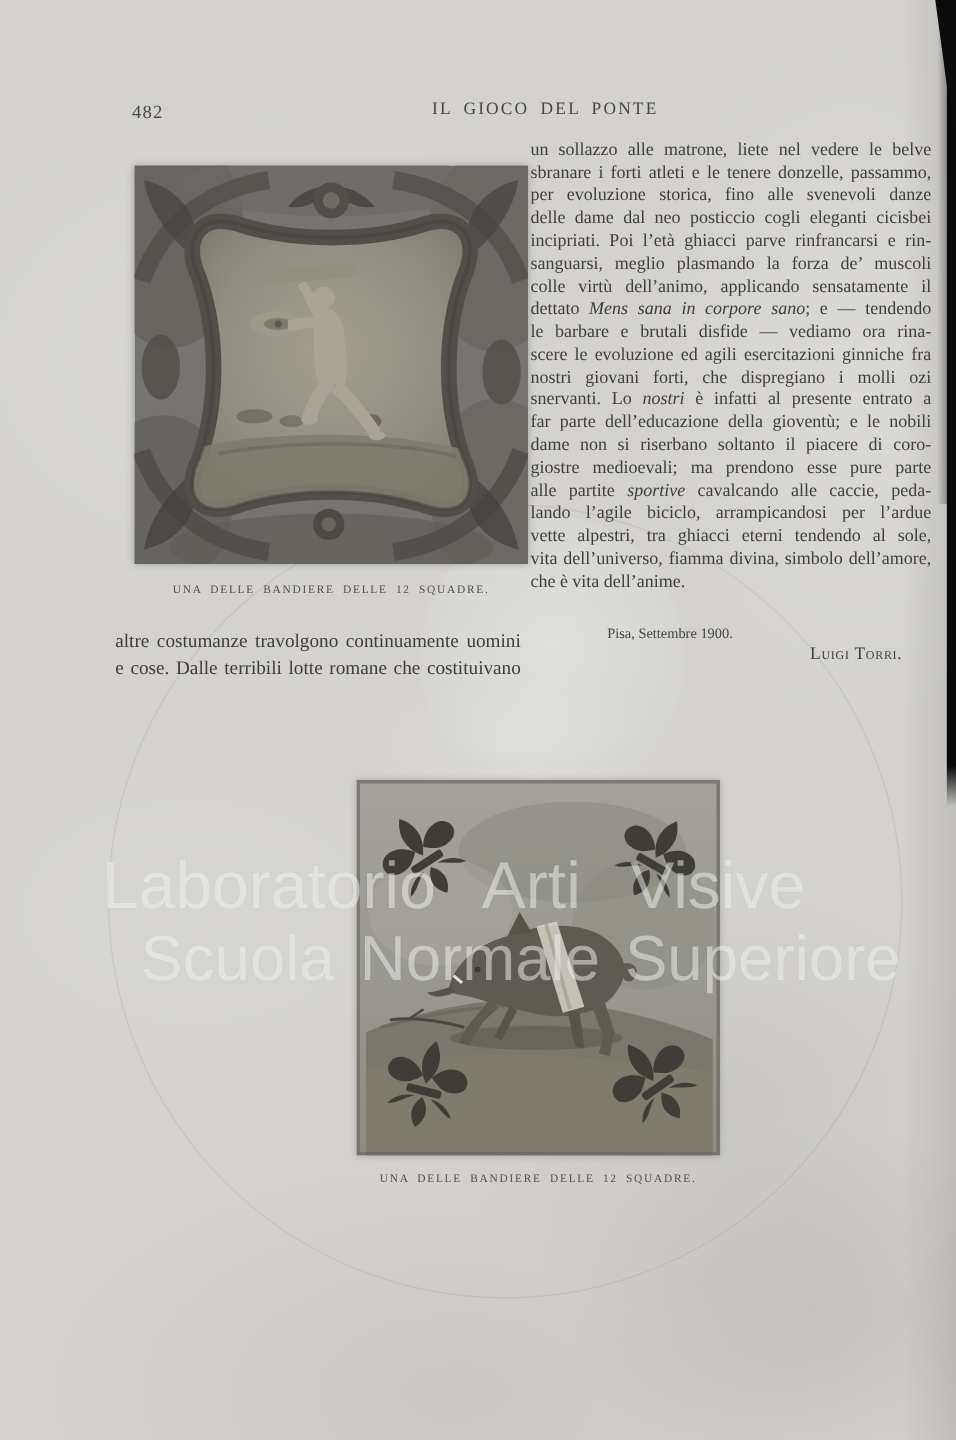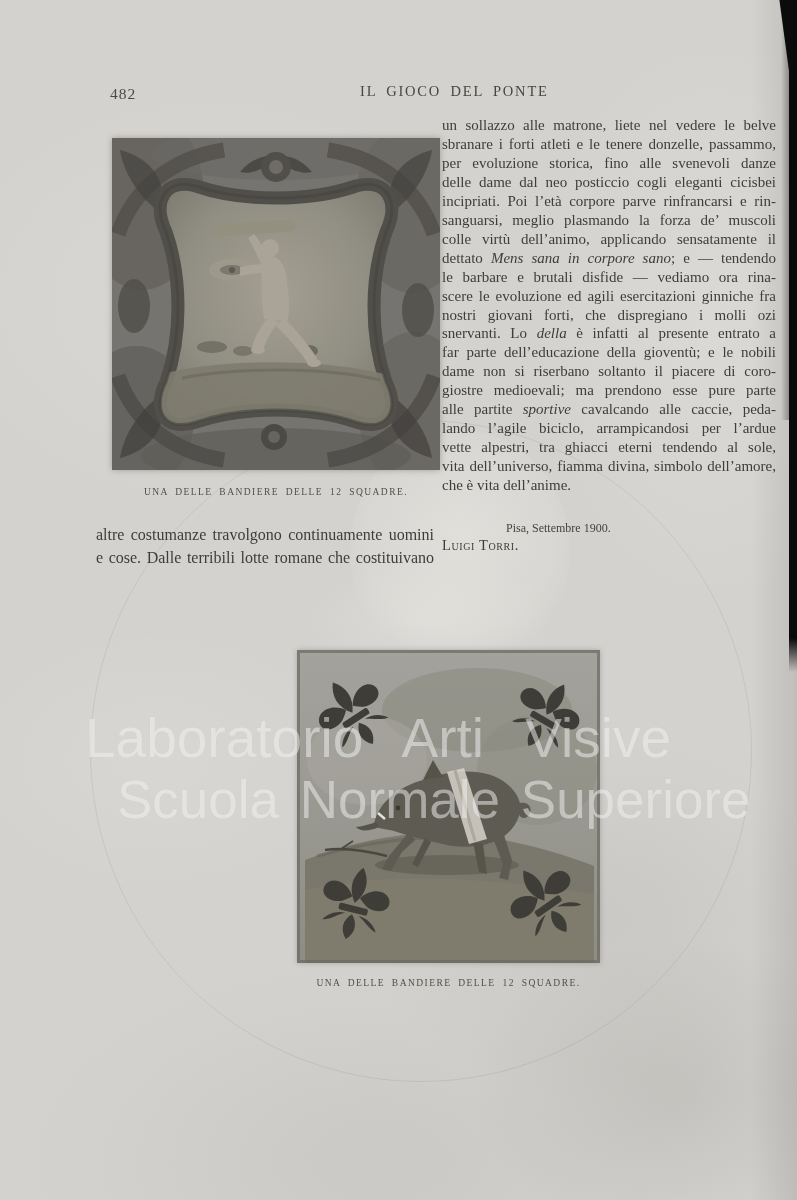--- a/index.html
+++ b/index.html
@@ -26,21 +26,21 @@
   .caption{font-size:9.5px;letter-spacing:1.45px;word-spacing:3px;color:#514f4a;text-align:center;}
   .caption1{left:112px;top:487px;width:328px;}
   .caption2{left:297px;top:978px;width:303px;}
   
   .left-column{left:96px;top:523px;width:338px;font-size:16px;line-height:23px;color:#3e3d39;}
   .right-column{left:442px;top:116px;width:334px;font-size:15px;line-height:18.95px;color:#3e3d39;}
   .tline{text-align:justify;text-align-last:justify;white-space:nowrap;}
   .tline.last{text-align-last:left;}
   .it{font-style:italic;font-family:Liberation Serif, serif;}
   .dateline{left:463px;top:521px;font-size:12px;color:#44433e;margin-left:43px;}
-  .signature{left:442px;top:537px;width:310px;font-variant:small-caps;
+  .signature{left:442px;top:537px;width:310px;text-align:right;font-variant:small-caps;
              font-size:14.5px;letter-spacing:.6px;color:#3e3d39;}
   
   .wm-circle{left:90px;top:420px;width:660px;height:660px;border-radius:50%;
              border:1.5px solid rgba(70,68,64,.10);}
   .wm-stamp{left:350px;top:430px;width:220px;height:240px;border-radius:50%;
             background:radial-gradient(circle at 50% 45%, rgba(240,240,235,.45), rgba(240,240,235,.18) 55%, transparent 72%);}
   .wm-stamp2{left:300px;top:560px;width:260px;height:120px;border-radius:50%;
              background:radial-gradient(ellipse, rgba(238,238,233,.30), transparent 70%);}
   .watermark-text{font-family:Liberation Sans, sans-serif;color:rgba(255,255,255,.48);
                   text-shadow:0 0 1px rgba(80,78,74,.08);white-space:nowrap;}
@@ -127,28 +127,28 @@
 
   <div class="abs left-column">
       <div class="tline"><span>altre costumanze travolgono continuamente uomini</span></div>
       <div class="tline"><span>e cose. Dalle terribili lotte romane che costituivano</span></div>
     </div>
   <div class="abs right-column">
       <div class="tline"><span>un sollazzo alle matrone, liete nel vedere le belve</span></div>
       <div class="tline"><span>sbranare i forti atleti e le tenere donzelle, passammo,</span></div>
       <div class="tline"><span>per evoluzione storica, fino alle svenevoli danze</span></div>
       <div class="tline"><span>delle dame dal neo posticcio cogli eleganti cicisbei</span></div>
-      <div class="tline"><span>incipriati. Poi l’età corpore parve rinfrancarsi e rin-</span></div>
+      <div class="tline"><span>incipriati. Poi l’età ghiacci parve rinfrancarsi e rin-</span></div>
       <div class="tline"><span>sanguarsi, meglio plasmando la forza de’ muscoli</span></div>
       <div class="tline"><span>colle virtù dell’animo, applicando sensatamente il</span></div>
       <div class="tline"><span>dettato </span><span class="it">Mens sana in corpore sano</span><span>; e — tendendo</span></div>
       <div class="tline"><span>le barbare e brutali disfide — vediamo ora rina-</span></div>
       <div class="tline"><span>scere le evoluzione ed agili esercitazioni ginniche fra</span></div>
       <div class="tline"><span>nostri giovani forti, che dispregiano i molli ozi</span></div>
-      <div class="tline"><span>snervanti. Lo </span><span class="it">della</span><span> è infatti al presente entrato a</span></div>
+      <div class="tline"><span>snervanti. Lo </span><span class="it">nostri</span><span> è infatti al presente entrato a</span></div>
       <div class="tline"><span>far parte dell’educazione della gioventù; e le nobili</span></div>
       <div class="tline"><span>dame non si riserbano soltanto il piacere di coro-</span></div>
       <div class="tline"><span>giostre medioevali; ma prendono esse pure parte</span></div>
       <div class="tline"><span>alle partite </span><span class="it">sportive</span><span> cavalcando alle caccie, peda-</span></div>
       <div class="tline"><span>lando l’agile biciclo, arrampicandosi per l’ardue</span></div>
       <div class="tline"><span>vette alpestri, tra ghiacci eterni tendendo al sole,</span></div>
       <div class="tline"><span>vita dell’universo, fiamma divina, simbolo dell’amore,</span></div>
       <div class="tline last"><span>che è vita dell’anime.</span></div>
     </div>
   <div class="abs dateline">Pisa, Settembre 1900.</div>

